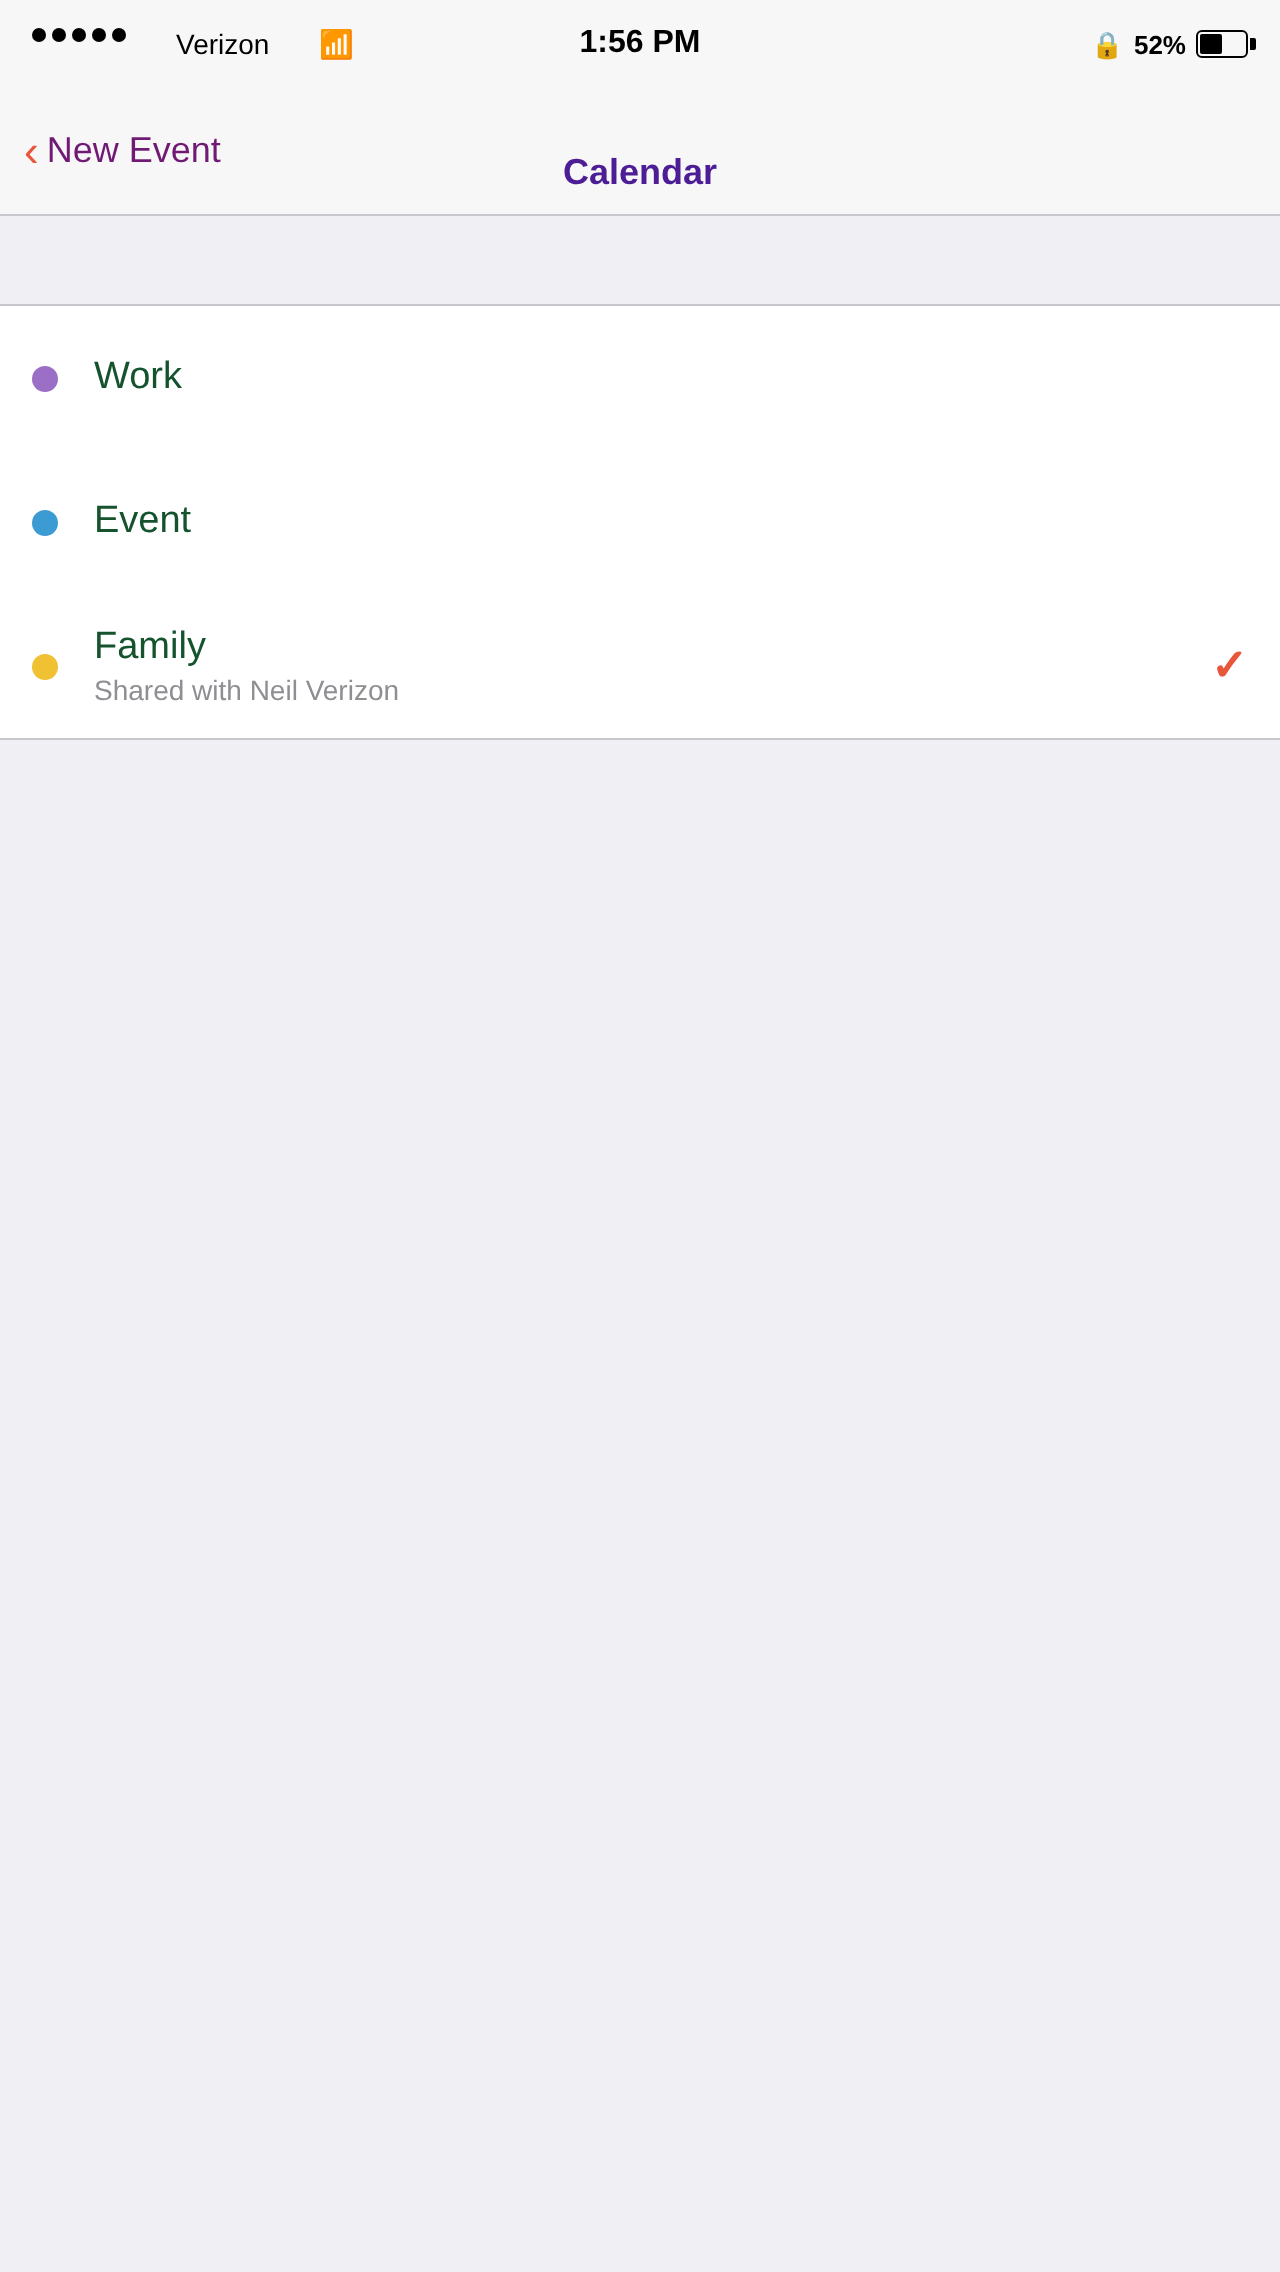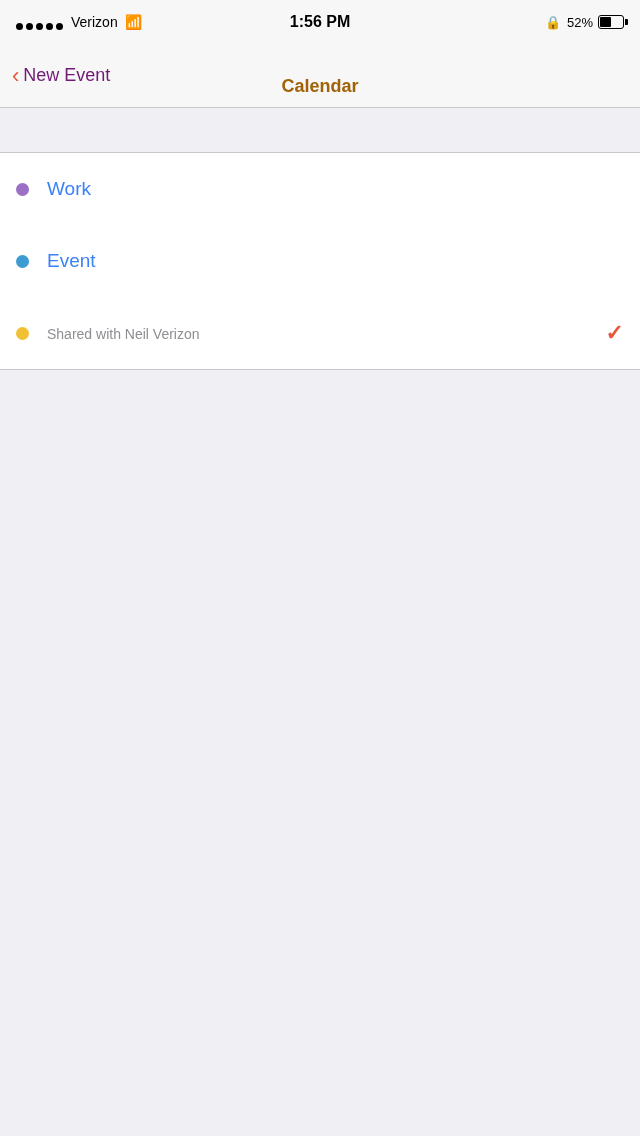--- a/index.html
+++ b/index.html
@@ -20,22 +20,22 @@
       display: flex;
       align-items: center;
       justify-content: space-between;
       padding: 0 16px;
       font-size: 14px;
       font-weight: 500;
       color: #000;
     }
     .status-bar-left {
       display: flex;
-      align-items: flex-end;
-      gap: 4px;
+      align-items: flex-start;
+      gap: 21px;
     }
     .status-dots {
       display: flex; gap: 3px;
     }
     .status-dot {
       width: 7px; height: 7px;
       border-radius: 50%;
       background: #000;
     }
     .status-carrier {
@@ -55,21 +55,21 @@
       transform: translateX(-50%);
       text-align: center;
     }
     .status-bar-right {
       display: flex;
       align-items: center;
       gap: 5px;
       font-size: 13px;
     }
     .lock-icon { font-size: 13px; }
-    .battery-pct { font-size: 13px; font-weight: 400; }
+    .battery-pct { font-size: 13px; font-weight: 700; }
     .battery-icon {
       width: 26px; height: 14px;
       border: 1.5px solid #000;
       border-radius: 3px;
       position: relative;
       display: flex;
       align-items: center;
       padding: 1px;
     }
     .battery-icon::after {
@@ -116,21 +116,21 @@
     .nav-back-label {
       color: #701a75;
       font-size: 18px;
     }
     .nav-title {
       position: absolute;
       left: 50%;
       transform: translateX(-50%);
       font-size: 18px;
       font-weight: 700;
-      color: #a16207;
+      color: #4c1d95;
       margin-top: 22px;
     }
 
     
     .section-header {
       height: 44px;
       background: #efeff4;
     }
 
     
@@ -169,21 +169,21 @@
 
     .item-text-block {
       flex: 1;
       display: flex;
       flex-direction: column;
       justify-content: center;
     }
 
     .item-label {
       font-size: 19px;
-      color: #3b82f6;
+      color: #14532d;
       font-weight: 400;
     }
 
     .item-sublabel {
       font-size: 14px;
       color: #8e8e93;
       margin-top: 2px;
     }
 
     .checkmark {
@@ -246,20 +246,21 @@
   <div class="list-item">
     <div class="dot" style="background:#3d9bd4;"></div>
     <div class="item-text-block">
       <span class="item-label">Event</span>
     </div>
   </div>
 
   <div class="list-item">
     <div class="dot" style="background:#f0c132;"></div>
     <div class="item-text-block">
+      <span class="item-label">Family</span>
       <span class="item-sublabel">Shared with Neil Verizon</span>
     </div>
     <span class="checkmark">✓</span>
   </div>
 
 </div>
 
 <div class="bg-area"></div>
 
 </body></html>

